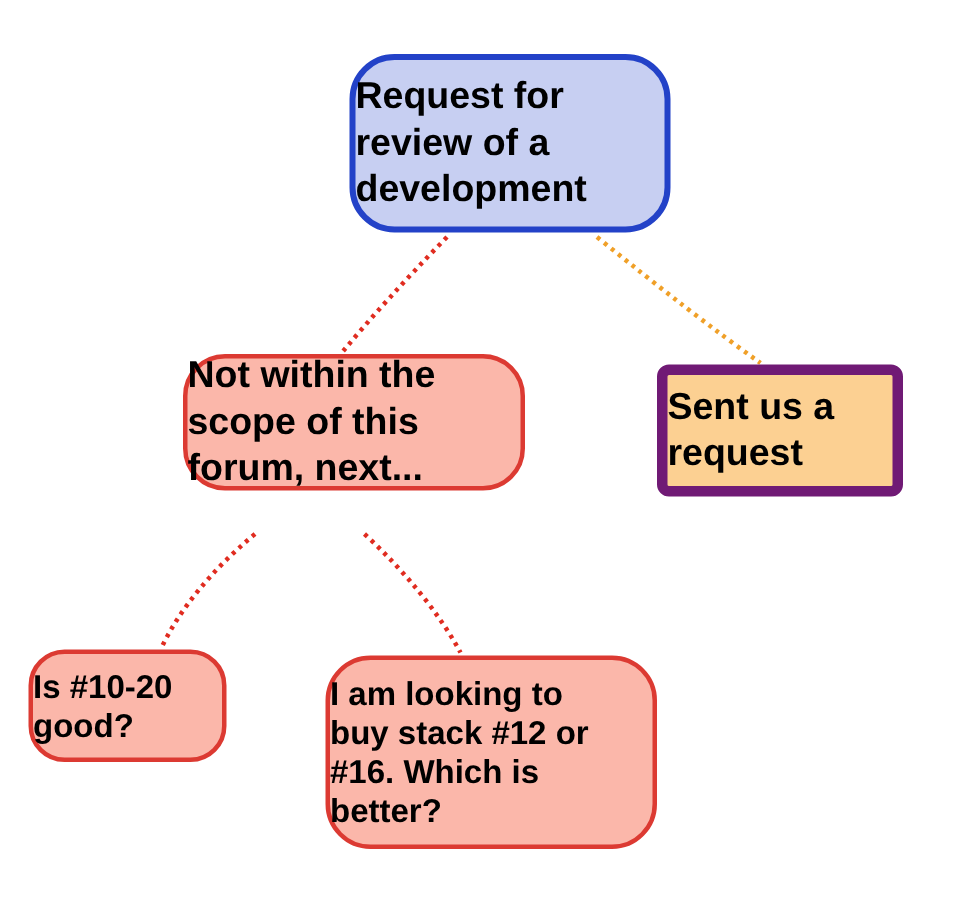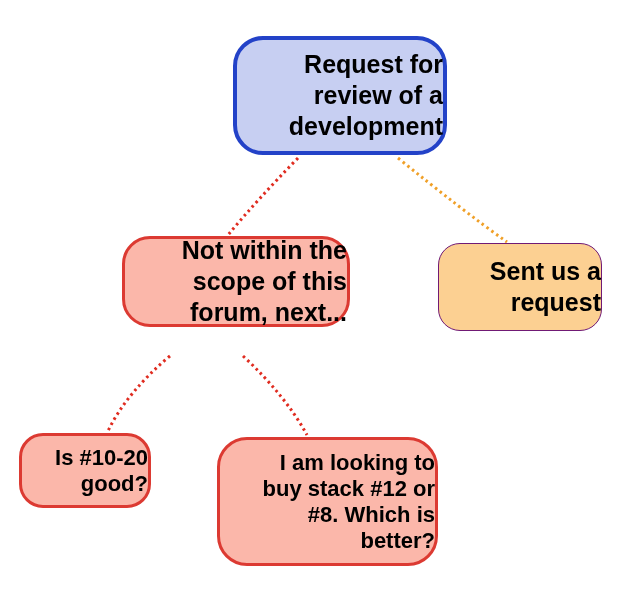--- a/index.html
+++ b/index.html
@@ -14,21 +14,21 @@
     position:absolute;left:0;top:0;width:637px;height:601px;
   }
   .edges{
     position:absolute;left:0;top:0;width:637px;height:601px;
     pointer-events:none;
   }
   .node{
     position:absolute;
     box-sizing:border-box;
     display:flex;align-items:center;justify-content:center;
-    text-align:right;
+    text-align:left;
     color:#000000;
     font-weight:bold;
   }
   .node .label{
     white-space:pre-line;
     display:block;
     width:100%;
   }
   .node.blue{
     background:#c7cff2;
@@ -42,22 +42,22 @@
   }
   .node.red.big{
     border-radius:28px;
     font-size:25px;line-height:31px;
   }
   .node.red.small{
     font-size:22px;line-height:26px;
   }
   .node.orange{
     background:#fcd092;
-    border:1px solid #701a75;
-    border-radius:22px;
+    border:7px solid #701a75;
+    border-radius:8px;
     font-size:25px;line-height:31px;
   }
 </style>
 </head>
 <body>
 
 <div class="canvas">
 
   <svg class="edges" width="637" height="601" viewBox="0 0 637 601" xmlns="http://www.w3.org/2000/svg">
     <path d="M298,158 Q257,200 228,235" fill="none" stroke="#e02c20" stroke-width="3" stroke-dasharray="2.5 3.4"></path>
@@ -84,17 +84,17 @@
   </div>
 
   <div class="node red small" style="left:19px;top:433px;width:132px;height:75px;border-radius:24px;">
     <span class="label">Is #10-20
 good?</span>
   </div>
 
   <div class="node red small" style="left:217px;top:437px;width:221px;height:129px;border-radius:30px;">
     <span class="label">I am looking to
 buy stack #12 or
-#8. Which is
+#16. Which is
 better?</span>
   </div>
 
 </div>
 
 </body></html>

